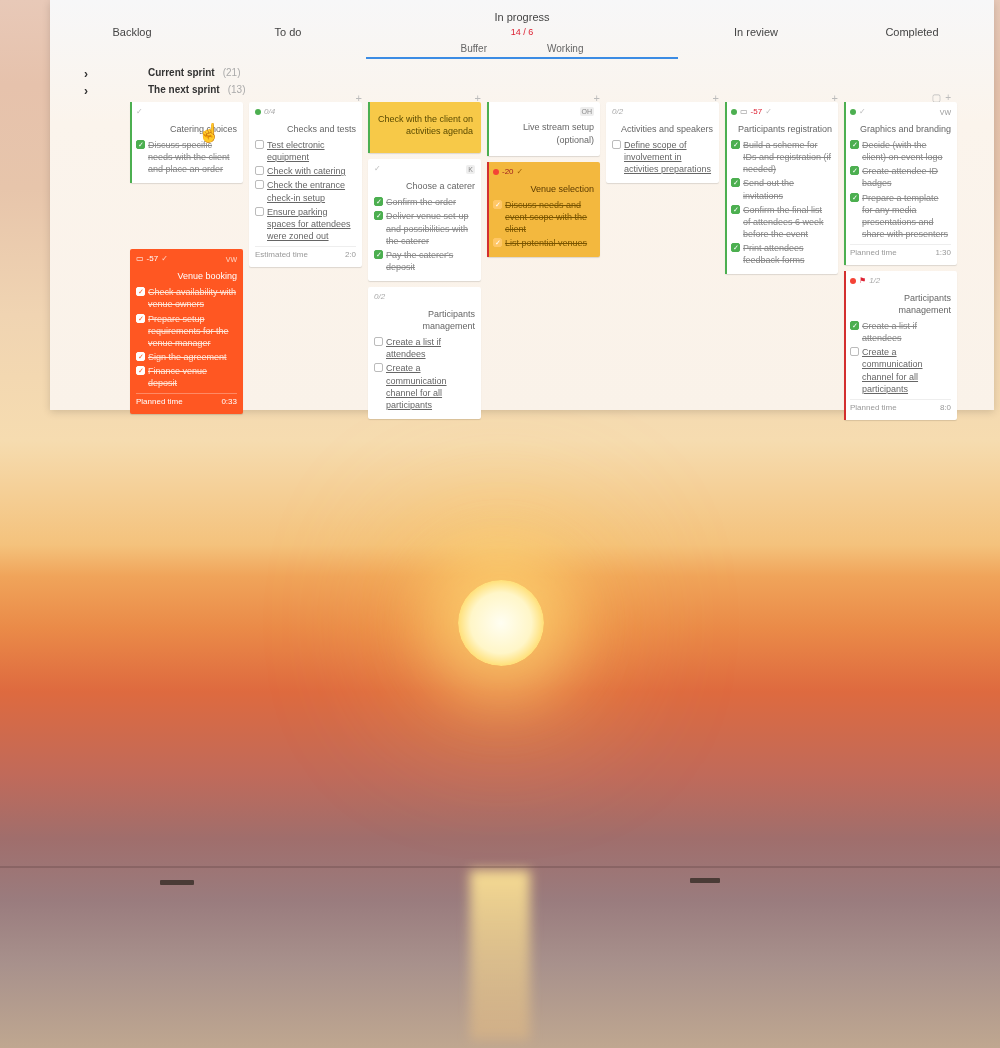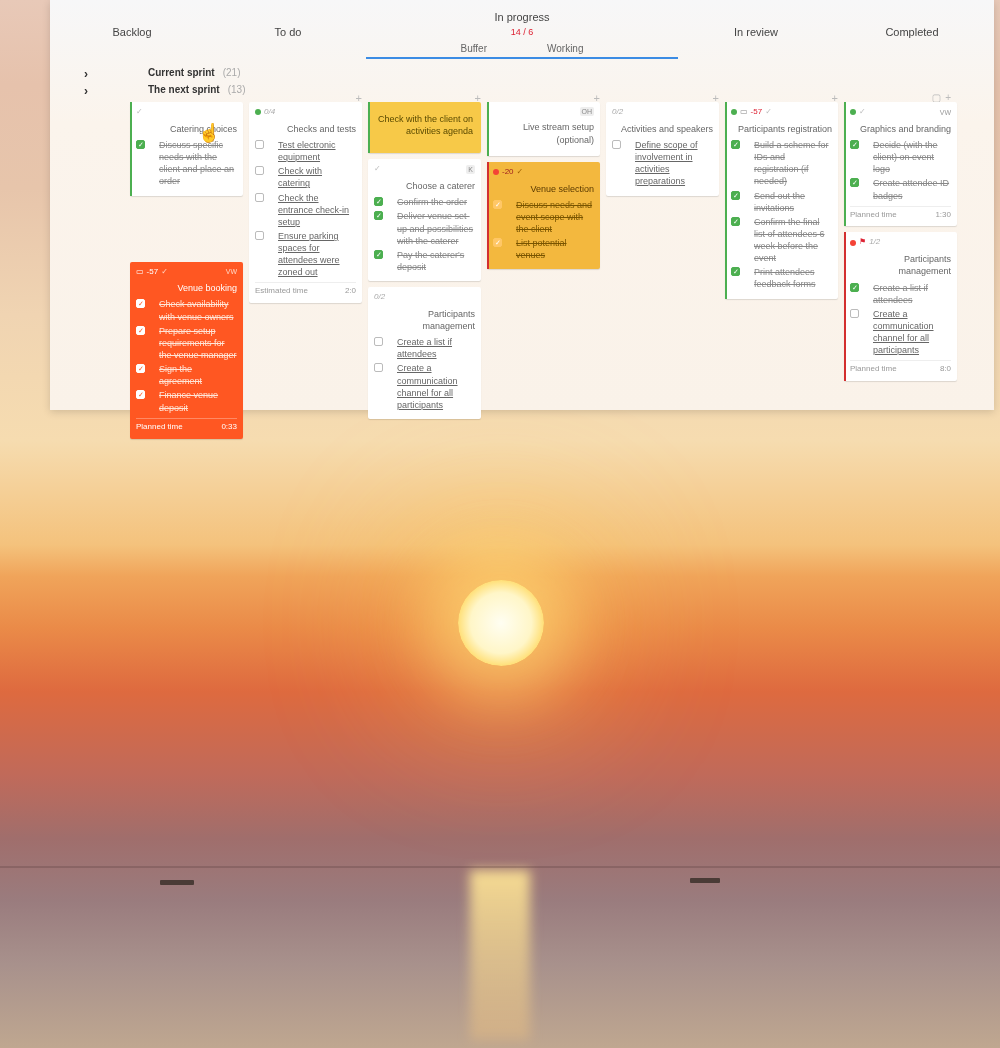--- a/index.html
+++ b/index.html
@@ -103,21 +103,21 @@
   }
   .card .stripe { position:absolute; left:0; top:0; bottom:0; width:2px; }
   .card .meta { display:flex; align-items:center; gap:3px; font-size:8px; color:#888; margin-bottom:3px; }
   .card .meta .slash { color:#aaa;font-style:italic; }
   .card .meta .dot { width:6px; height:6px; border-radius:50%; display:inline-block; }
   .card .meta .dot.green { background:#4caf50; }
   .card .meta .dot.red { background:#f44336; }
   .card .badge { font-size:7px; background:#eee; color:#888; padding:0 2px; border-radius:2px; margin-left:auto; }
   .card .vw { font-size:7px; color:#999; margin-left:auto; }
   .card .title { text-align:right; color:#666; margin-bottom:4px; padding-top:2px; }
-  .card .item { display:flex; align-items:flex-start; gap:14px; margin:2px 0; }
+  .card .item { display:flex; align-items:flex-start; gap:3px; margin:2px 0; }
   .card .ck { width:9px; height:9px; border:1px solid #bbb; border-radius:2px; flex-shrink:0; margin-top:1px; }
   .card .ck.done { background:#4caf50; border-color:#4caf50; position:relative; }
   .card .ck.done::after { content:"✓"; color:#fff; font-size:7px; position:absolute; left:1px; top:-1px; }
   .card .ck.donewhite { background:#fff; border-color:#fff; position:relative; }
   .card .ck.donewhite::after { content:"✓"; color:#ff5722; font-size:7px; position:absolute; left:1px; top:-1px; }
   .card .txt { flex:1; color:#666;text-decoration:underline; }
   .card .txt.strike { text-decoration: line-through; color:#888; }
   .card .footer { display:flex; justify-content:space-between; font-size:8px; color:#999; border-top:1px solid #eee; margin-top:4px; padding-top:3px; }
 
   .card.yellow { background:#f7c948; }
@@ -389,20 +389,24 @@
           </div>
         <div class="title">Graphics and branding</div>
         <div class="item">
             <span class="ck done"></span>
             <span class="txt strike">Decide (with the client) on event logo</span>
           </div>
         <div class="item">
             <span class="ck done"></span>
             <span class="txt strike">Create attendee ID badges</span>
           </div>
+        <div class="item">
+            <span class="ck done"></span>
+            <span class="txt strike">Prepare a template for any media presentations and share with presenters</span>
+          </div>
         <div class="footer">
           <span>Planned time</span>
           <span>1:30</span>
         </div>
       </div>
       <div class="card">
         <div class="stripe" style="background:#d32f2f"></div>
         <div class="meta">
             <span class="dot red"></span>
             <span style="color:#d23">⚑</span>

